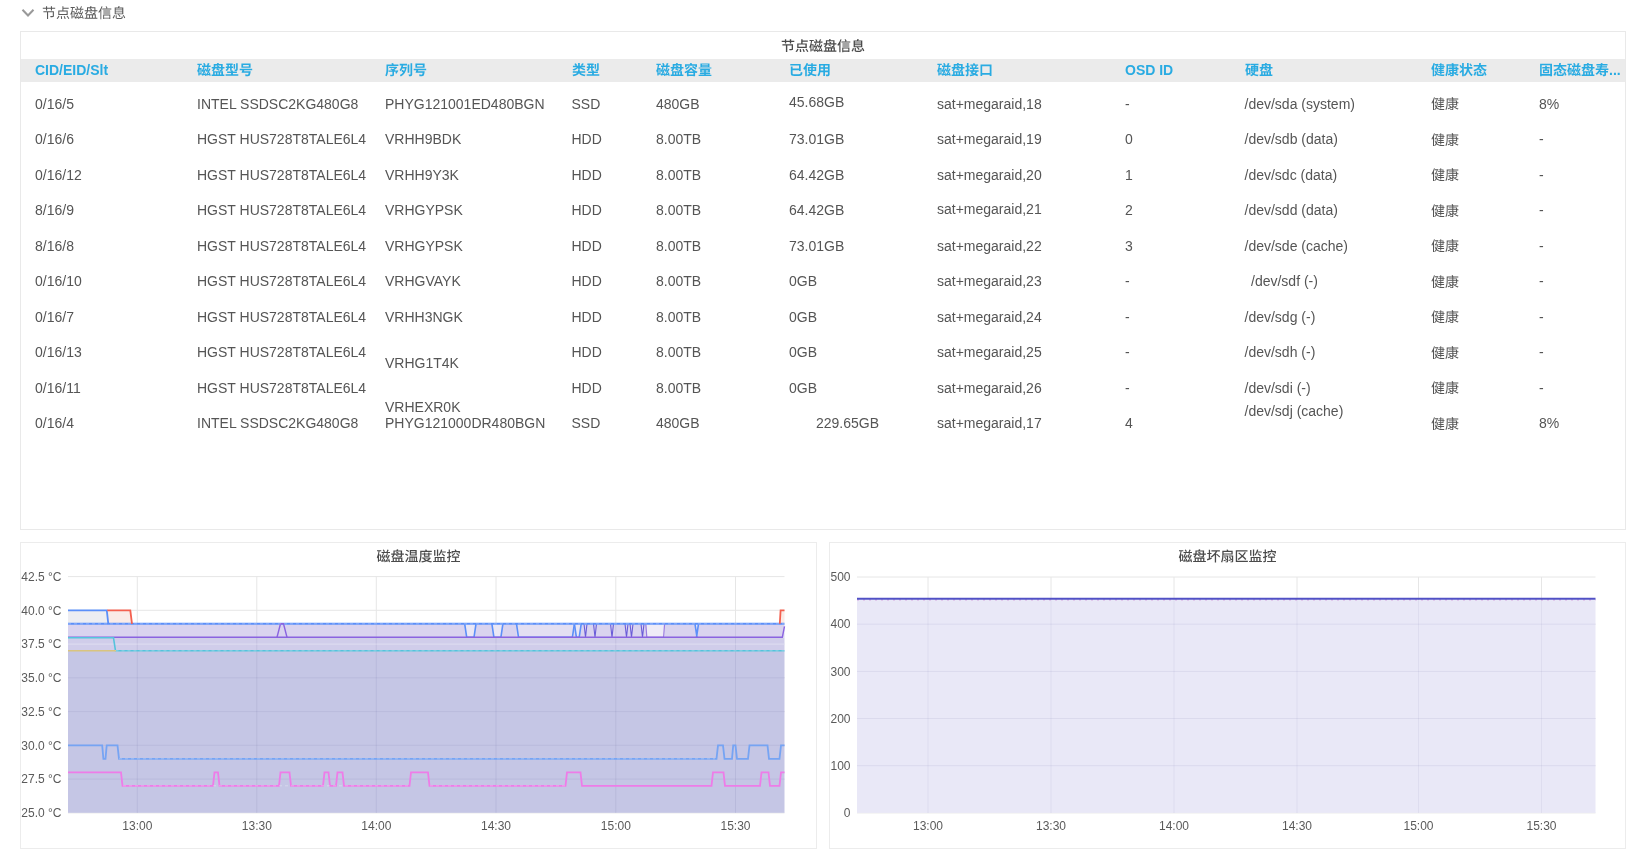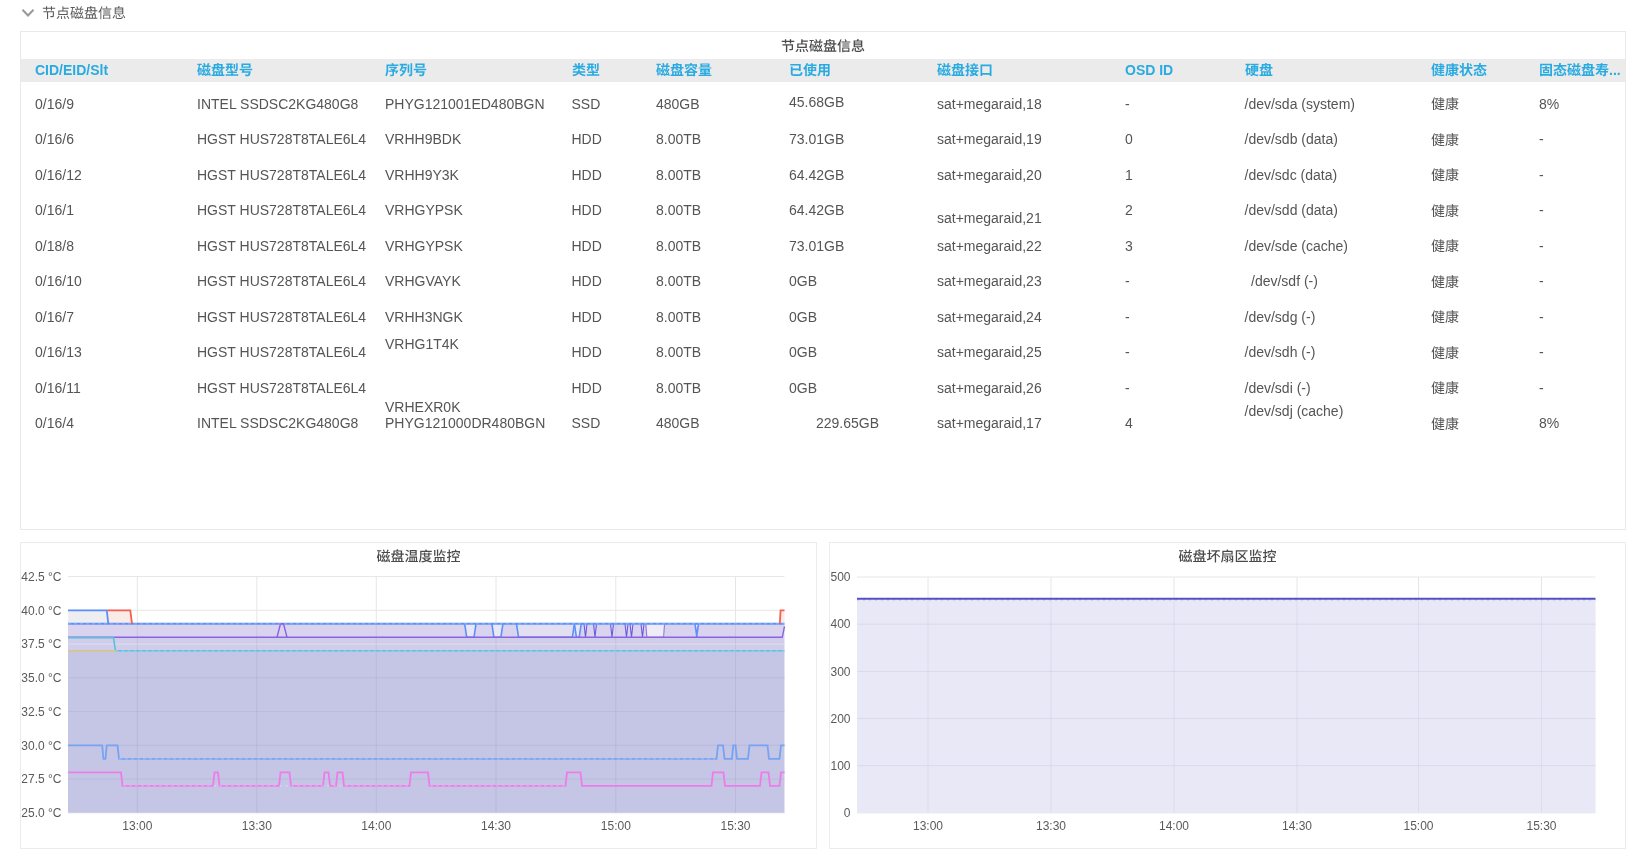--- a/index.html
+++ b/index.html
@@ -45,21 +45,21 @@
   </svg>
 <svg style="position:absolute;left:1539px;top:62.3px;" width="70" height="17" viewBox="0 0 70 17">
     <path d="M5.4 8.7H8.6V10H5.4ZM4 7.5V11.2H10.1V7.5H7.8V6.4H10.7V5H7.8V3.7H6.2V5H3.3V6.4H6.2V7.5ZM1.1 1.7V14.3H2.7V13.7H11.2V14.3H13V1.7ZM2.7 12.1V3.3H11.2V12.1ZM19.2 7.5C20.1 8 21.1 8.7 21.6 9.2L23.1 8.2C22.6 7.7 21.5 7.1 20.7 6.6ZM17.7 9.6V12C17.7 13.5 18.2 14 20.1 14C20.5 14 22.4 14 22.8 14C24.4 14 24.9 13.5 25.1 11.4C24.7 11.3 24 11.1 23.6 10.8C23.5 12.3 23.4 12.5 22.7 12.5C22.2 12.5 20.7 12.5 20.3 12.5C19.5 12.5 19.3 12.4 19.3 12V9.6ZM19.7 9.4C20.4 10.1 21.3 11.2 21.6 11.8L23 11C22.6 10.3 21.7 9.3 20.9 8.6ZM24.4 9.8C25 11 25.7 12.7 25.9 13.7L27.5 13.1C27.3 12.1 26.5 10.5 25.8 9.3ZM15.8 9.5C15.6 10.7 15.1 12.1 14.5 13L16.1 13.8C16.6 12.8 17.1 11.2 17.3 10ZM20.2 1C20.1 1.6 20.1 2.3 19.9 2.9H14.7V4.4H19.5C18.8 5.9 17.5 7.2 14.5 7.9C14.9 8.3 15.3 8.9 15.4 9.3C18.9 8.4 20.5 6.7 21.2 4.7C22.3 6.9 23.9 8.4 26.6 9.2C26.8 8.7 27.3 8 27.7 7.6C25.4 7.1 23.9 6 22.9 4.4H27.4V2.9H21.7C21.8 2.3 21.9 1.6 21.9 1ZM37.4 13.8C37.7 13.6 38.1 13.5 40.4 13.1C40.5 13.5 40.5 13.8 40.5 14.1L41.7 13.8C41.6 12.9 41.3 11.5 40.9 10.4L39.8 10.6C40.4 9.5 41 8.3 41.5 7L40 6.5C39.9 7 39.6 7.6 39.4 8.2L38.5 8.2C39 7.4 39.5 6.3 39.8 5.4L38.8 5H41.6V3.5H39.5C39.8 2.9 40.1 2.2 40.5 1.6L38.8 1.1C38.6 1.8 38.2 2.8 37.9 3.5H35.8L36.6 3.1C36.4 2.5 36 1.7 35.5 1.1L34.1 1.6C34.5 2.2 34.9 2.9 35.1 3.5H33V5H34.3C34 6.2 33.5 7.4 33.3 7.8C33.1 8.1 32.9 8.4 32.7 8.4C32.9 8.8 33.1 9.5 33.2 9.8C33.4 9.7 33.7 9.6 34.6 9.5C34.2 10.4 33.7 11.1 33.5 11.4C33.2 11.9 32.9 12.2 32.6 12.4V6.1H30.6C30.8 5.1 31 4.1 31.2 3.1H32.8V1.8H28.4V3.1H29.8C29.5 5.3 29.1 7.4 28.2 8.8C28.4 9.2 28.8 10 28.8 10.4C29 10.2 29.2 9.9 29.3 9.7V13.6H30.6V12.5H32.6C32.8 12.9 33 13.5 33 13.8C33.3 13.6 33.7 13.5 35.9 13.1C35.9 13.5 36 13.8 36 14L37.1 13.8C37.1 13.4 37 13 36.9 12.5C37.1 12.9 37.3 13.5 37.4 13.8L37.4 13.7ZM30.6 7.4H31.4V11.2H30.6ZM37.3 9.8C37.5 9.7 37.8 9.6 38.8 9.5C38.4 10.4 38 11.1 37.9 11.3C37.5 11.9 37.2 12.3 36.9 12.4C36.8 11.7 36.6 11 36.5 10.4L35.5 10.6C36.1 9.4 36.8 8.2 37.3 7L35.9 6.4C35.7 7 35.5 7.6 35.2 8.2L34.4 8.2C34.9 7.4 35.4 6.3 35.7 5.4L34.7 5H38.3C38.1 6.2 37.6 7.4 37.4 7.7C37.2 8.1 37.1 8.3 36.8 8.4C37 8.8 37.3 9.5 37.3 9.8ZM35.4 10.7 35.7 11.9 34.5 12.1C34.8 11.7 35.1 11.2 35.4 10.7ZM39.8 10.7C39.9 11.1 40 11.5 40.1 11.9L38.9 12.1C39.2 11.7 39.5 11.2 39.8 10.7ZM42.6 12.4V13.9H55.4V12.4H54V9.3H44.3C45.3 8.5 45.9 7.6 46.1 6.6H48L47.2 7.5C48.1 7.8 49.1 8.3 49.6 8.7L50.4 7.7C50.6 8.1 50.8 8.7 50.8 9C51.8 9 52.5 9 53 8.8C53.6 8.6 53.7 8.2 53.7 7.5V6.6H55.5V5.1H53.7V2.1H49.7L50.1 1.3L48.2 1C48.1 1.3 48 1.7 47.8 2.1H44.7V4.5L44.7 5.1H42.7V6.6H44.4C44.1 7.2 43.7 7.8 42.9 8.2C43.2 8.5 43.9 9.1 44.1 9.4V12.4ZM47.4 4.4C48 4.6 48.6 4.9 49 5.1H46.3L46.4 4.6V3.4H48.2ZM52 3.4V5.1H50.1L50.6 4.5C50 4.2 49.1 3.7 48.3 3.4ZM52 6.6V7.5C52 7.6 52 7.7 51.8 7.7L50.4 7.7C50 7.3 49 6.9 48.3 6.6ZM45.7 12.4V10.6H46.9V12.4ZM48.4 12.4V10.6H49.6V12.4ZM51.1 12.4V10.6H52.3V12.4ZM60.3 11.4C60.9 12 61.6 12.9 61.9 13.5L63.3 12.5C63 12 62.2 11.1 61.6 10.6ZM61.9 1 61.7 2.1H57.4V3.5H61.5L61.3 4.3H58V5.6H60.9L60.6 6.4H56.7V7.9H59.9C59.1 9.4 57.9 10.7 56.4 11.6C56.8 11.9 57.5 12.5 57.7 12.9C59 12 60 11 60.8 9.8V10.4H65.3V12.4C65.3 12.6 65.2 12.7 65 12.7C64.8 12.7 64 12.7 63.4 12.6C63.6 13.1 63.9 13.8 64 14.3C65 14.3 65.7 14.2 66.3 14C66.8 13.7 67 13.3 67 12.5V10.4H69V8.9H67V8H65.3V8.9H61.3C61.5 8.6 61.7 8.2 61.8 7.9H69.4V6.4H62.4L62.7 5.6H68V4.3H63L63.2 3.5H68.5V2.1H63.5L63.6 1.2Z" fill="#29abe2"></path>
   </svg>
 <span class="hcell" style="left:1609px;top:60px">...</span>
 <svg width="0" height="0" style="position:absolute">
     <defs>
       <path id="jk" d="M3 1.3C2.4 3.3 1.5 5.4 0.5 6.7C0.6 7 0.9 7.5 1 7.8C1.4 7.3 1.7 6.8 2 6.2V14.1H3V4.3C3.3 3.4 3.7 2.4 3.9 1.5ZM7.5 2.4V3.2H9.3V4.3H6.9V5.1H9.3V6.2H7.5V7H9.3V8.1H7.3V8.9H9.3V10H6.9V10.9H9.3V12.6H10.2V10.9H13.1V10H10.2V8.9H12.7V8.1H10.2V7H12.5V5.1H13.5V4.3H12.5V2.4H10.2V1.3H9.3V2.4ZM10.2 5.1H11.6V6.2H10.2ZM10.2 4.3V3.2H11.6V4.3ZM4 7.6C4 7.4 4.2 7.3 4.4 7.2H6C5.8 8.5 5.6 9.6 5.2 10.5C4.9 9.9 4.6 9.3 4.4 8.5L3.6 8.7C4 9.8 4.4 10.7 4.8 11.4C4.4 12.3 3.8 13 3.1 13.4C3.3 13.6 3.7 13.9 3.8 14.1C4.5 13.6 5 13 5.5 12.2C6.9 13.6 8.7 13.9 10.8 13.9H13.1C13.2 13.7 13.3 13.2 13.5 13C12.9 13 11.3 13 10.9 13C9 13 7.2 12.7 5.9 11.3C6.4 10.1 6.8 8.5 7 6.5L6.4 6.3L6.2 6.4H5.2C5.8 5.3 6.5 3.9 7.1 2.5L6.5 2.1L6.1 2.2H4V3.2H5.8C5.3 4.4 4.7 5.6 4.4 5.9C4.2 6.3 3.8 6.7 3.6 6.8C3.7 7 3.9 7.4 4 7.6ZM17.4 9.7C18.1 10.1 19 10.8 19.4 11.2L20.1 10.6C19.6 10.2 18.7 9.5 18 9.1ZM25.1 7.1V8.2H22.3V7.1ZM25.1 6.3H22.3V5.3H25.1ZM20.6 1.4C20.8 1.7 21 2.1 21.2 2.5H15.7V6.6C15.7 8.7 15.6 11.5 14.4 13.5C14.7 13.7 15.1 13.9 15.3 14.1C16.5 12 16.7 8.8 16.7 6.6V3.4H21.3V4.5H17.7V5.3H21.3V6.3H17V7.1H21.3V8.2H17.6V9H21.3V10.6C19.6 11.3 17.8 12 16.6 12.4L17.1 13.3C18.2 12.8 19.8 12.1 21.3 11.4V12.9C21.3 13.2 21.2 13.2 20.9 13.2C20.7 13.3 19.9 13.3 19 13.2C19.1 13.5 19.3 13.9 19.3 14.1C20.5 14.1 21.3 14.1 21.7 14C22.2 13.8 22.3 13.6 22.3 12.9V10.6C23.4 12 25 13 26.9 13.5C27 13.2 27.3 12.8 27.5 12.6C26.3 12.4 25.2 11.9 24.3 11.3C25 10.9 25.9 10.3 26.6 9.8L25.9 9.2C25.3 9.7 24.4 10.3 23.6 10.8C23.1 10.3 22.7 9.8 22.3 9.2V9H26.1V7.2H27.4V6.3H26.1V4.5H22.3V3.4H27.3V2.5H22.4C22.2 2.1 21.9 1.5 21.6 1.1Z"></path>
     </defs>
   </svg>
-<span class="cell" style="left:35px;top:93.7px">0/16/9</span>
+<span class="cell" style="left:35px;top:93.7px">0/16/5</span>
 <span class="cell" style="left:197px;top:93.7px">INTEL SSDSC2KG480G8</span>
 <span class="cell" style="left:385px;top:93.7px">PHYG121001ED480BGN</span>
 <span class="cell" style="left:571.5px;top:93.7px">SSD</span>
 <span class="cell" style="left:656px;top:93.7px">480GB</span>
 <span class="cell" style="left:789px;top:92px">45.68GB</span>
 <span class="cell" style="left:937px;top:93.7px">sat+megaraid,18</span>
 <span class="cell" style="left:1125px;top:93.7px">-</span>
 <span class="cell" style="left:1244.5px;top:93.7px">/dev/sda (system)</span>
 <span class="cell" style="left:1539px;top:93.7px">8%</span>
 <svg class="abs" style="left:1431px;top:96px" width="29" height="17" viewBox="0 0 29 17">
@@ -84,34 +84,34 @@
 <span class="cell" style="left:571.5px;top:164.7px">HDD</span>
 <span class="cell" style="left:656px;top:164.7px">8.00TB</span>
 <span class="cell" style="left:789px;top:164.7px">64.42GB</span>
 <span class="cell" style="left:937px;top:164.7px">sat+megaraid,20</span>
 <span class="cell" style="left:1125px;top:164.7px">1</span>
 <span class="cell" style="left:1244.5px;top:164.7px">/dev/sdc (data)</span>
 <span class="cell" style="left:1539px;top:164.7px">-</span>
 <svg class="abs" style="left:1431px;top:167px" width="29" height="17" viewBox="0 0 29 17">
     <use href="#jk" fill="#555"></use>
   </svg>
-<span class="cell" style="left:35px;top:200.3px">0/16/1</span>
+<span class="cell" style="left:35px;top:200.3px">8/16/9</span>
 <span class="cell" style="left:197px;top:200.3px">HGST HUS728T8TALE6L4</span>
 <span class="cell" style="left:385px;top:200.3px">VRHGYPSK</span>
 <span class="cell" style="left:571.5px;top:200.3px">HDD</span>
 <span class="cell" style="left:656px;top:200.3px">8.00TB</span>
 <span class="cell" style="left:789px;top:200.3px">64.42GB</span>
-<span class="cell" style="left:937px;top:208px">sat+megaraid,21</span>
+<span class="cell" style="left:937px;top:199px">sat+megaraid,21</span>
 <span class="cell" style="left:1125px;top:200.3px">2</span>
 <span class="cell" style="left:1244.5px;top:200.3px">/dev/sdd (data)</span>
 <span class="cell" style="left:1539px;top:200.3px">-</span>
 <svg class="abs" style="left:1431px;top:202.6px" width="29" height="17" viewBox="0 0 29 17">
     <use href="#jk" fill="#555"></use>
   </svg>
-<span class="cell" style="left:35px;top:235.8px">0/18/8</span>
+<span class="cell" style="left:35px;top:235.8px">8/16/8</span>
 <span class="cell" style="left:197px;top:235.8px">HGST HUS728T8TALE6L4</span>
 <span class="cell" style="left:385px;top:235.8px">VRHGYPSK</span>
 <span class="cell" style="left:571.5px;top:235.8px">HDD</span>
 <span class="cell" style="left:656px;top:235.8px">8.00TB</span>
 <span class="cell" style="left:789px;top:235.8px">73.01GB</span>
 <span class="cell" style="left:937px;top:235.8px">sat+megaraid,22</span>
 <span class="cell" style="left:1125px;top:235.8px">3</span>
 <span class="cell" style="left:1244.5px;top:235.8px">/dev/sde (cache)</span>
 <span class="cell" style="left:1539px;top:235.8px">-</span>
 <svg class="abs" style="left:1431px;top:238.1px" width="29" height="17" viewBox="0 0 29 17">
@@ -138,21 +138,21 @@
 <span class="cell" style="left:789px;top:306.8px">0GB</span>
 <span class="cell" style="left:937px;top:306.8px">sat+megaraid,24</span>
 <span class="cell" style="left:1125px;top:306.8px">-</span>
 <span class="cell" style="left:1244.5px;top:306.8px">/dev/sdg (-)</span>
 <span class="cell" style="left:1539px;top:306.8px">-</span>
 <svg class="abs" style="left:1431px;top:309.1px" width="29" height="17" viewBox="0 0 29 17">
     <use href="#jk" fill="#555"></use>
   </svg>
 <span class="cell" style="left:35px;top:342.3px">0/16/13</span>
 <span class="cell" style="left:197px;top:342.3px">HGST HUS728T8TALE6L4</span>
-<span class="cell" style="left:385px;top:334px">VRHG1T4K</span>
+<span class="cell" style="left:385px;top:353px">VRHG1T4K</span>
 <span class="cell" style="left:571.5px;top:342.3px">HDD</span>
 <span class="cell" style="left:656px;top:342.3px">8.00TB</span>
 <span class="cell" style="left:789px;top:342.3px">0GB</span>
 <span class="cell" style="left:937px;top:342.3px">sat+megaraid,25</span>
 <span class="cell" style="left:1125px;top:342.3px">-</span>
 <span class="cell" style="left:1244.5px;top:342.3px">/dev/sdh (-)</span>
 <span class="cell" style="left:1539px;top:342.3px">-</span>
 <svg class="abs" style="left:1431px;top:344.6px" width="29" height="17" viewBox="0 0 29 17">
     <use href="#jk" fill="#555"></use>
   </svg>

